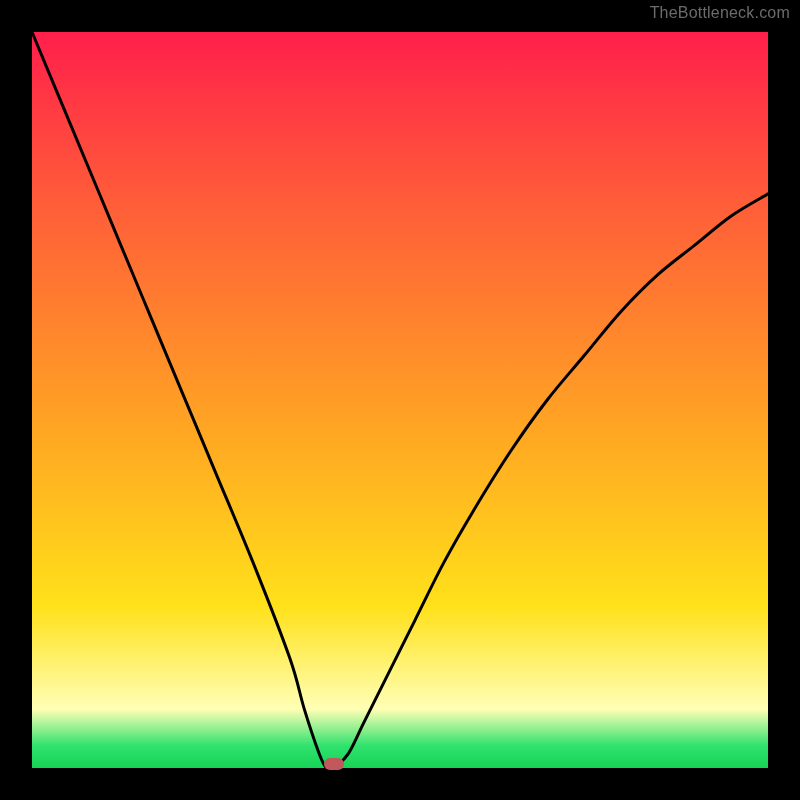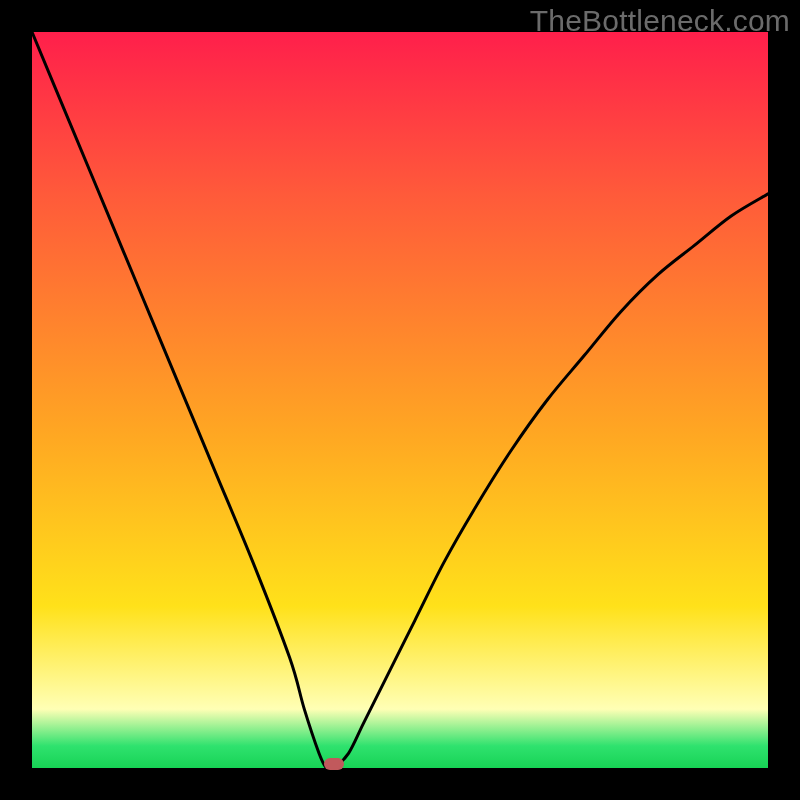--- a/index.html
+++ b/index.html
@@ -35,21 +35,21 @@
       var(--c-pale) 92%,
       var(--c-green) 97%,
       var(--c-green2) 100%
     );
   }
   .watermark {
     position: absolute;
     top: 4px;
     right: 10px;
     color: #6b6b6b;
-    font-size: 30px;
+    font-size: 16px;
     letter-spacing: 0.2px;
     user-select: none;
   }
   svg.curve {
     position: absolute;
     left: 0;
     top: 0;
     width: 736px;
     height: 736px;
     overflow: visible;

